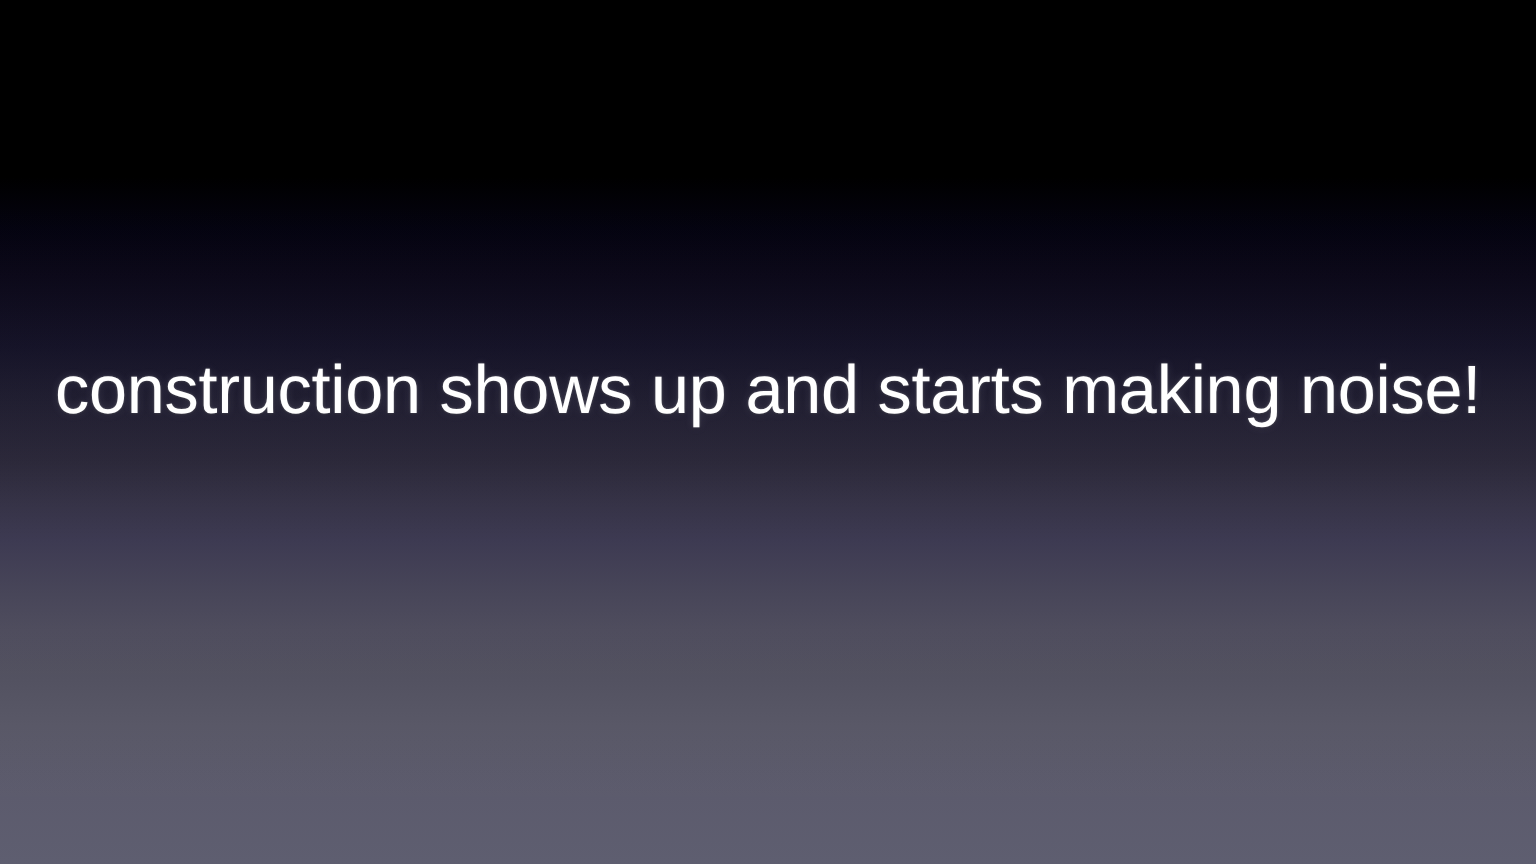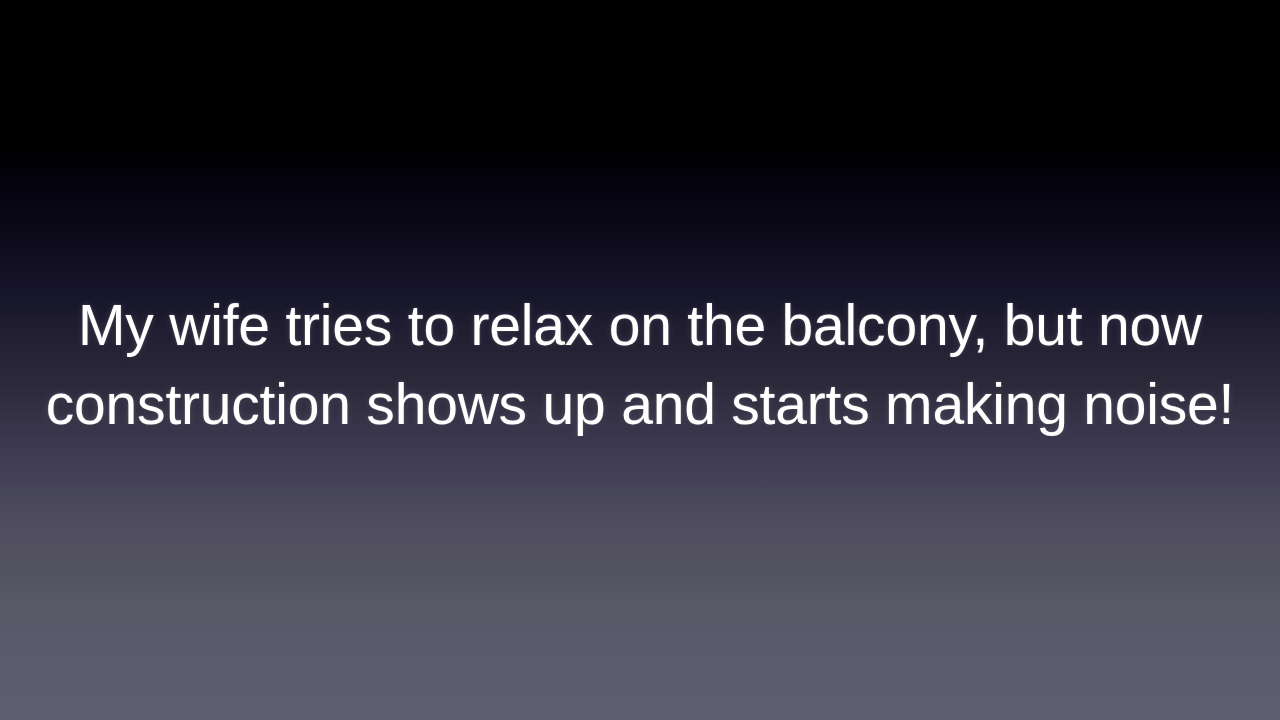--- a/index.html
+++ b/index.html
@@ -77,17 +77,16 @@
   }
 </style>
 </head>
 <body>
 
 <div id="frame">
 
   <div id="grain"></div>
 
   <div id="caption">
-    <span class="caption-line">My wife tries to relax on the balcony, but now</span>
     <span class="caption-line">construction shows up and starts making noise!</span>
   </div>
 
 </div>
 
 </body></html>

